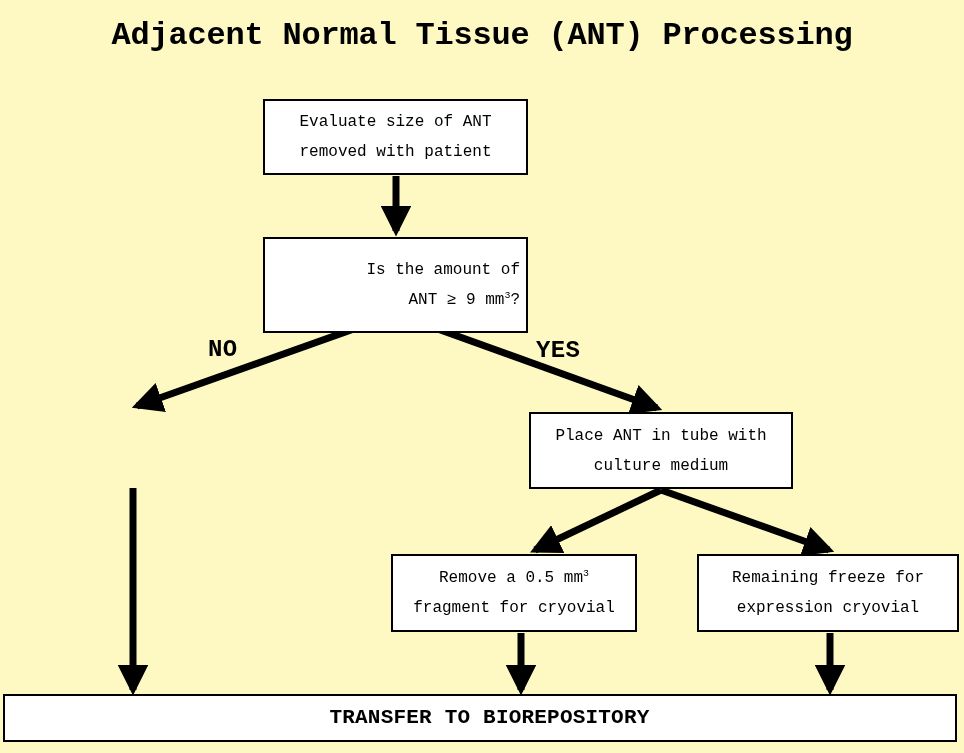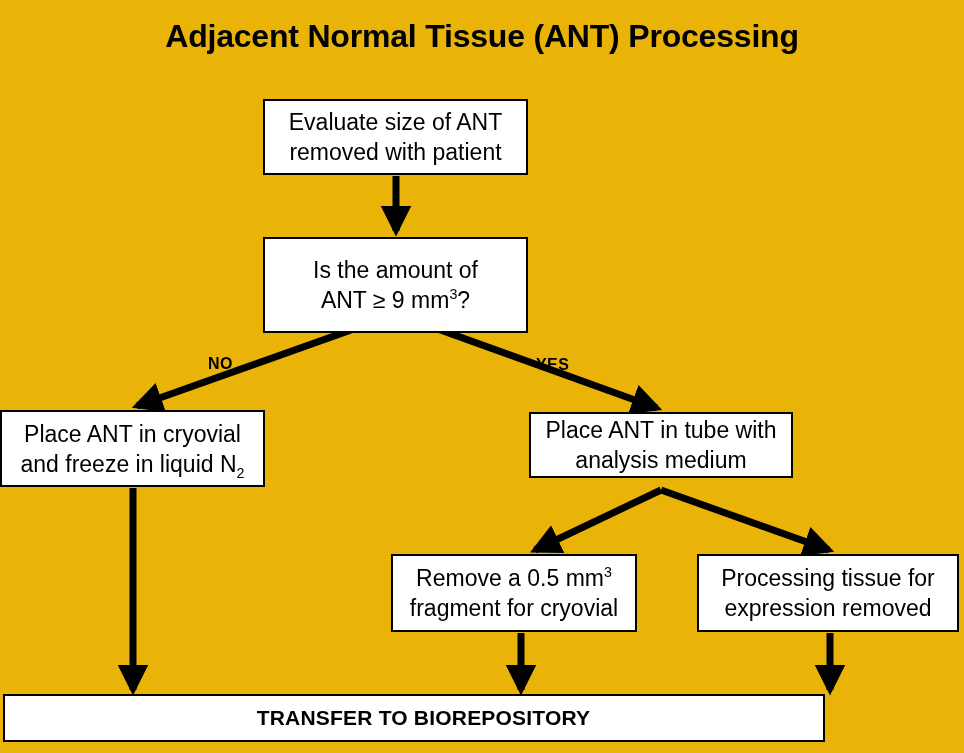--- a/index.html
+++ b/index.html
@@ -8,22 +8,23 @@
     background: #ffffff;
   }
   body {
     font-family: "Liberation Sans", sans-serif;
     color: #000000;
   }
   #canvas {
     position: relative;
     width: 964px;
     height: 753px;
-    background: #eab308;
+    background: #fef9c3;
     overflow: hidden;
+    font-family: Liberation Mono, monospace;
   }
   #flow-svg {
     position: absolute;
     left: 0;
     top: 0;
     width: 964px;
     height: 753px;
   }
   .title {
     position: absolute;
@@ -39,21 +40,21 @@
   }
   .node {
     position: absolute;
     box-sizing: border-box;
     border: 2.5px solid #000000;
     background: #ffffff;
     display: flex;
     align-items: center;
     justify-content: center;
     text-align: center;
-    font-size: 23px;
+    font-size: 16px;
     line-height: 30px;
     padding: 2px 6px;
     z-index: 3;
   }
   .node .txt {
     display: block;
     width: 100%;
   }
   .node sup {
     font-size: 0.62em;
@@ -62,49 +63,48 @@
   }
   .node sub {
     font-size: 0.62em;
     vertical-align: sub;
     line-height: 0;
   }
   #node-evaluate {
     left: 263px; top: 99px; width: 265px; height: 76px;
   }
   #node-decision {
-    left: 263px; top: 237px; width: 265px; height: 96px;
+    left: 263px; top: 237px; width: 265px; height: 96px; text-align: right;
   }
   #node-cryovial {
     left: 0px; top: 410px; width: 265px; height: 77px;
   }
   #node-tube {
-    left: 529px; top: 412px; width: 264px; height: 66px;
+    left: 529px; top: 412px; width: 264px; height: 77px;
   }
   #node-fragment {
     left: 391px; top: 554px; width: 246px; height: 78px;
   }
   #node-remaining {
     left: 697px; top: 554px; width: 262px; height: 78px;
   }
   #node-transfer {
-    left: 3px; top: 694px; width: 822px; height: 48px;
+    left: 3px; top: 694px; width: 954px; height: 48px;
     font-weight: bold;
     font-size: 21px;
     letter-spacing: 0.2px;
     padding-left: 25px;
   }
   .edge-label {
     position: absolute;
-    font-size: 16px;
+    font-size: 24px;
     font-weight: bold;
     letter-spacing: 0.4px;
     z-index: 4;
     white-space: nowrap;
-    margin-top: 19px;
   }
   #label-no { left: 208px; top: 336px; }
   #label-yes { left: 536px; top: 337px; }
 </style>
 </head>
 <body>
 
 <div id="canvas">
 
   <div class="title">Adjacent Normal Tissue (ANT) Processing</div>
@@ -140,45 +140,39 @@
     </span>
   </div>
 
   <div class="node" id="node-decision">
     <span class="txt">
       <span>Is the amount of</span><br>
       <span>ANT ≥ 9 mm</span><sup>3</sup><span>?</span>
     </span>
   </div>
 
-  <div class="node" id="node-cryovial">
-    <span class="txt">
-      <span>Place ANT in cryovial</span><br>
-      <span>and freeze in liquid N</span><sub>2</sub><span></span>
-    </span>
-  </div>
 
   <div class="node" id="node-tube">
     <span class="txt">
       <span>Place ANT in tube with</span><br>
-      <span>analysis medium</span>
+      <span>culture medium</span>
     </span>
   </div>
 
   <div class="node" id="node-fragment">
     <span class="txt">
       <span>Remove a 0.5 mm</span><sup>3</sup><br>
       <span>fragment for cryovial</span>
     </span>
   </div>
 
   <div class="node" id="node-remaining">
     <span class="txt">
-      <span>Processing tissue for</span><br>
-      <span>expression removed</span>
+      <span>Remaining freeze for</span><br>
+      <span>expression cryovial</span>
     </span>
   </div>
 
   <div class="node" id="node-transfer">
     <span class="txt">TRANSFER TO BIOREPOSITORY</span>
   </div>
 
   <div class="edge-label" id="label-no">NO</div>
   <div class="edge-label" id="label-yes">YES</div>
 

